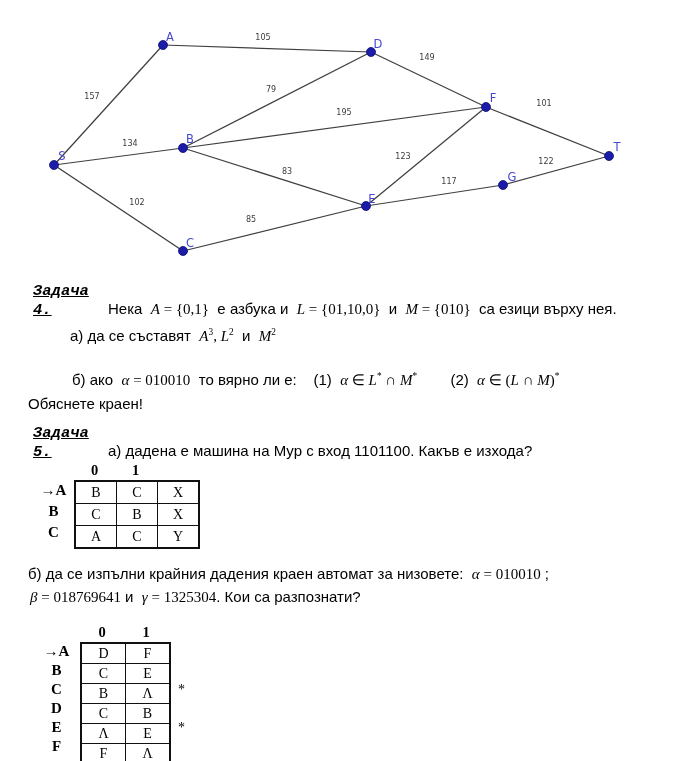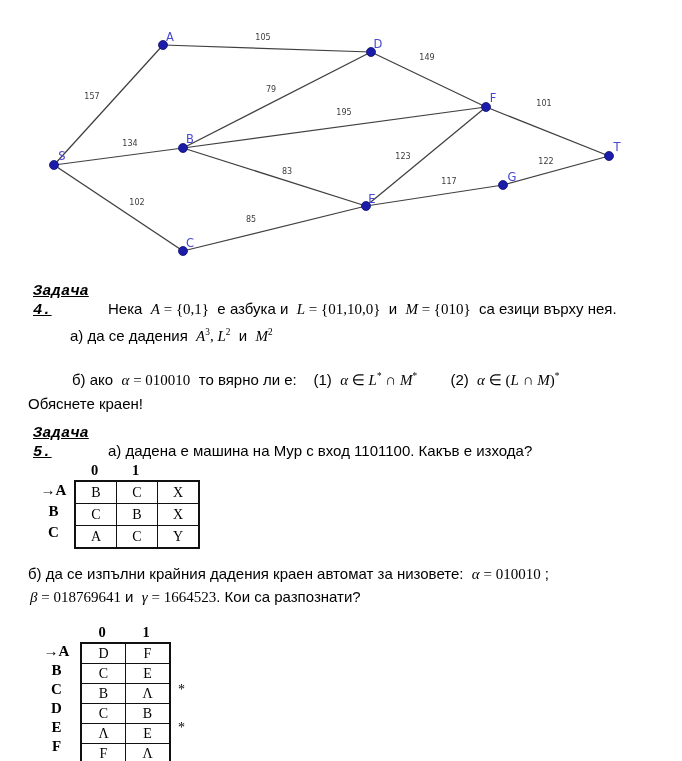--- a/index.html
+++ b/index.html
@@ -90,21 +90,21 @@
     <text x="493" y="102" text-anchor="middle" font-size="11.5" fill="#4747d1" font-family="&quot;DejaVu Sans&quot;, sans-serif">F</text>
     <circle cx="503" cy="185" r="4.5" fill="#1c1caa" stroke="#10106a" stroke-width="0.8"></circle>
     <text x="512" y="181" text-anchor="middle" font-size="11.5" fill="#4747d1" font-family="&quot;DejaVu Sans&quot;, sans-serif">G</text>
     <circle cx="609" cy="156" r="4.5" fill="#1c1caa" stroke="#10106a" stroke-width="0.8"></circle>
     <text x="617" y="151" text-anchor="middle" font-size="11.5" fill="#4747d1" font-family="&quot;DejaVu Sans&quot;, sans-serif">T</text>
   </svg>
 
 <p class="abs body-text" style="top:282px;left:33px;width:635px;">
   <span class="task-heading">Задача 4.</span><span class="rich"><span class="tk-t">Нека  </span><span class="tk-m">A</span><span class="tk-n"> = {0,1}</span><span class="tk-t">  е азбука и  </span><span class="tk-m">L</span><span class="tk-n"> = {01,10,0}</span><span class="tk-t">  и  </span><span class="tk-m">M</span><span class="tk-n"> = {010}</span><span class="tk-t">  са езици върху нея.</span></span>
 </p>
-<p class="abs body-text rich" style="top:326px;left:70px;"><span class="tk-t">а) да се дадения  </span><span class="tk-m">A</span><sup class="tk-s">3</sup><span class="tk-n">, </span><span class="tk-m">L</span><sup class="tk-s">2</sup><span class="tk-t">  и  </span><span class="tk-m">M</span><sup class="tk-s">2</sup></p>
+<p class="abs body-text rich" style="top:326px;left:70px;"><span class="tk-t">а) да се съставят  </span><span class="tk-m">A</span><sup class="tk-s">3</sup><span class="tk-n">, </span><span class="tk-m">L</span><sup class="tk-s">2</sup><span class="tk-t">  и  </span><span class="tk-m">M</span><sup class="tk-s">2</sup></p>
 <p class="abs body-text rich" style="top:370px;left:72px;"><span class="tk-t">б) ако  </span><span class="tk-m">α</span><span class="tk-n"> = 010010</span><span class="tk-t">  то вярно ли е:    (1)  </span><span class="tk-m">α</span><span class="tk-n"> ∈ </span><span class="tk-m">L</span><sup class="tk-s">*</sup><span class="tk-n"> ∩ </span><span class="tk-m">M</span><sup class="tk-s">*</sup><span class="tk-t">        (2)  </span><span class="tk-m">α</span><span class="tk-n"> ∈ (</span><span class="tk-m">L</span><span class="tk-n"> ∩ </span><span class="tk-m">M</span><span class="tk-n">)</span><sup class="tk-s">*</sup></p>
 <p class="abs body-text" style="top:394px;left:28px;">Обяснете краен!</p>
 
 <p class="abs body-text" style="top:424px;left:33px;width:635px;">
   <span class="task-heading">Задача 5.</span><span>а) дадена е машина на Мур с вход 1101100. Какъв е изхода?</span>
 </p>
 
 <div class="abs fsm-block" style="top:462px;left:33px;">
   <div class="fsm-cols">
     <div class="fsm-labels t1">
@@ -142,21 +142,21 @@
           <td>C</td>
           <td>Y</td>
         </tr>
       </tbody>
         </table>
     </div>
   </div>
 </div>
 
 <p class="abs body-text rich" style="top:564px;left:28px;"><span class="tk-t">б) да се изпълни крайния дадения краен автомат за низовете:  </span><span class="tk-m">α</span><span class="tk-n"> = 010010</span><span class="tk-t"> ;</span></p>
-<p class="abs body-text rich" style="top:587px;left:30px;"><span class="tk-m">β</span><span class="tk-n"> = 018769641</span><span class="tk-t"> и  </span><span class="tk-m">γ</span><span class="tk-n"> = 1664523</span><span class="tk-t">. Кои са разпознати?</span></p>
+<p class="abs body-text rich" style="top:587px;left:30px;"><span class="tk-m">β</span><span class="tk-n"> = 018769641</span><span class="tk-t"> и  </span><span class="tk-m">γ</span><span class="tk-n"> = 1325304</span><span class="tk-t">. Кои са разпознати?</span></p>
 
 <div class="abs fsm-block" style="top:624px;left:33px;">
   <div class="fsm-cols">
     <div class="fsm-labels t2">
       <div class="fsm-label">
           <span>→</span>
           <span>A</span>
         </div>
       <div class="fsm-label">
           <span>B</span>

